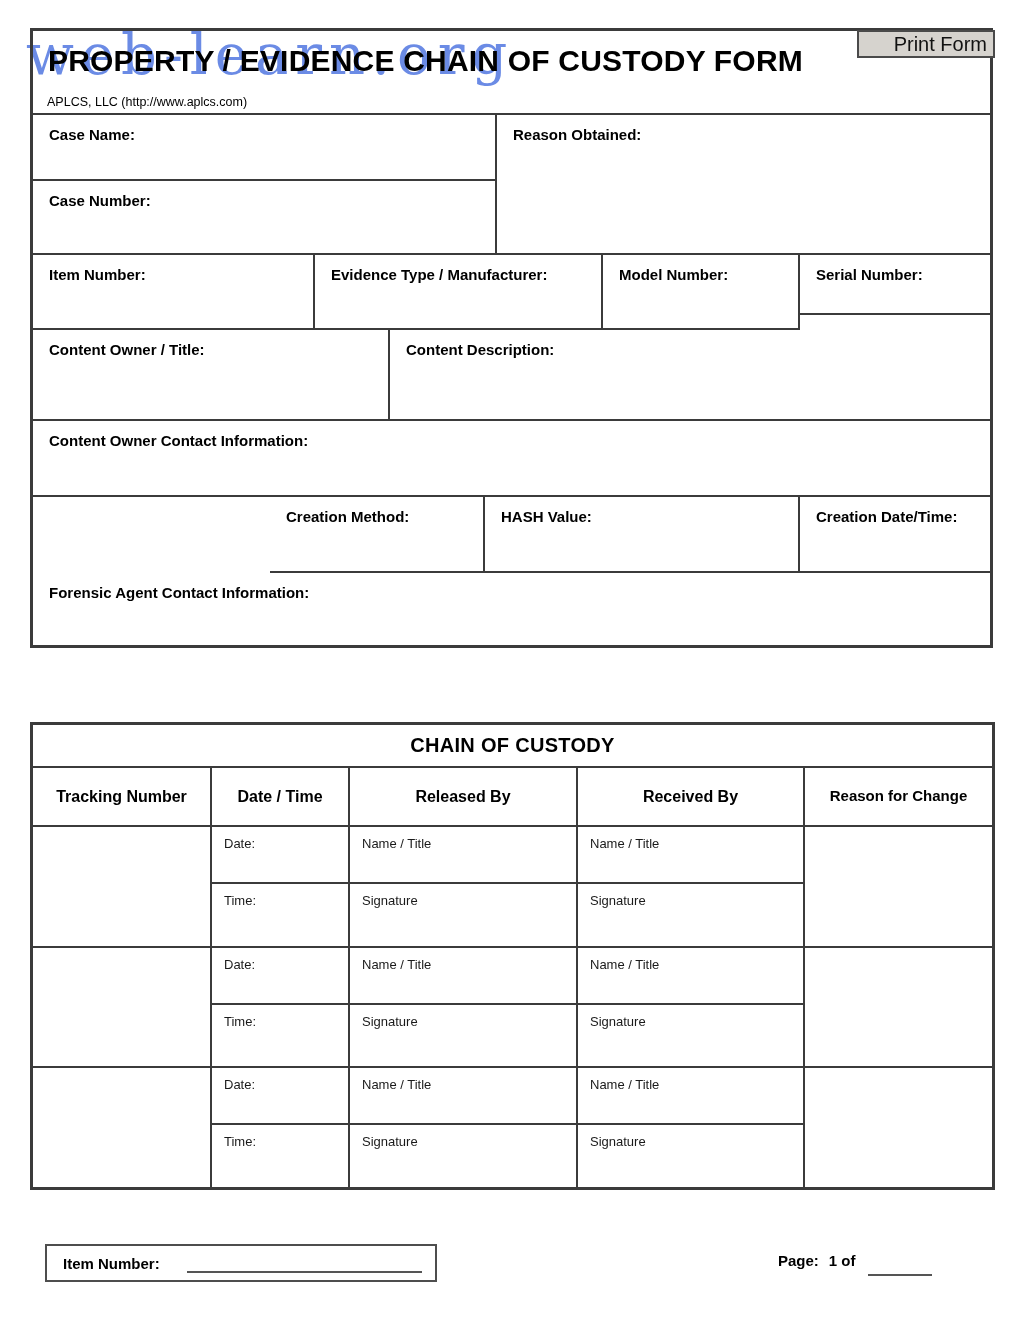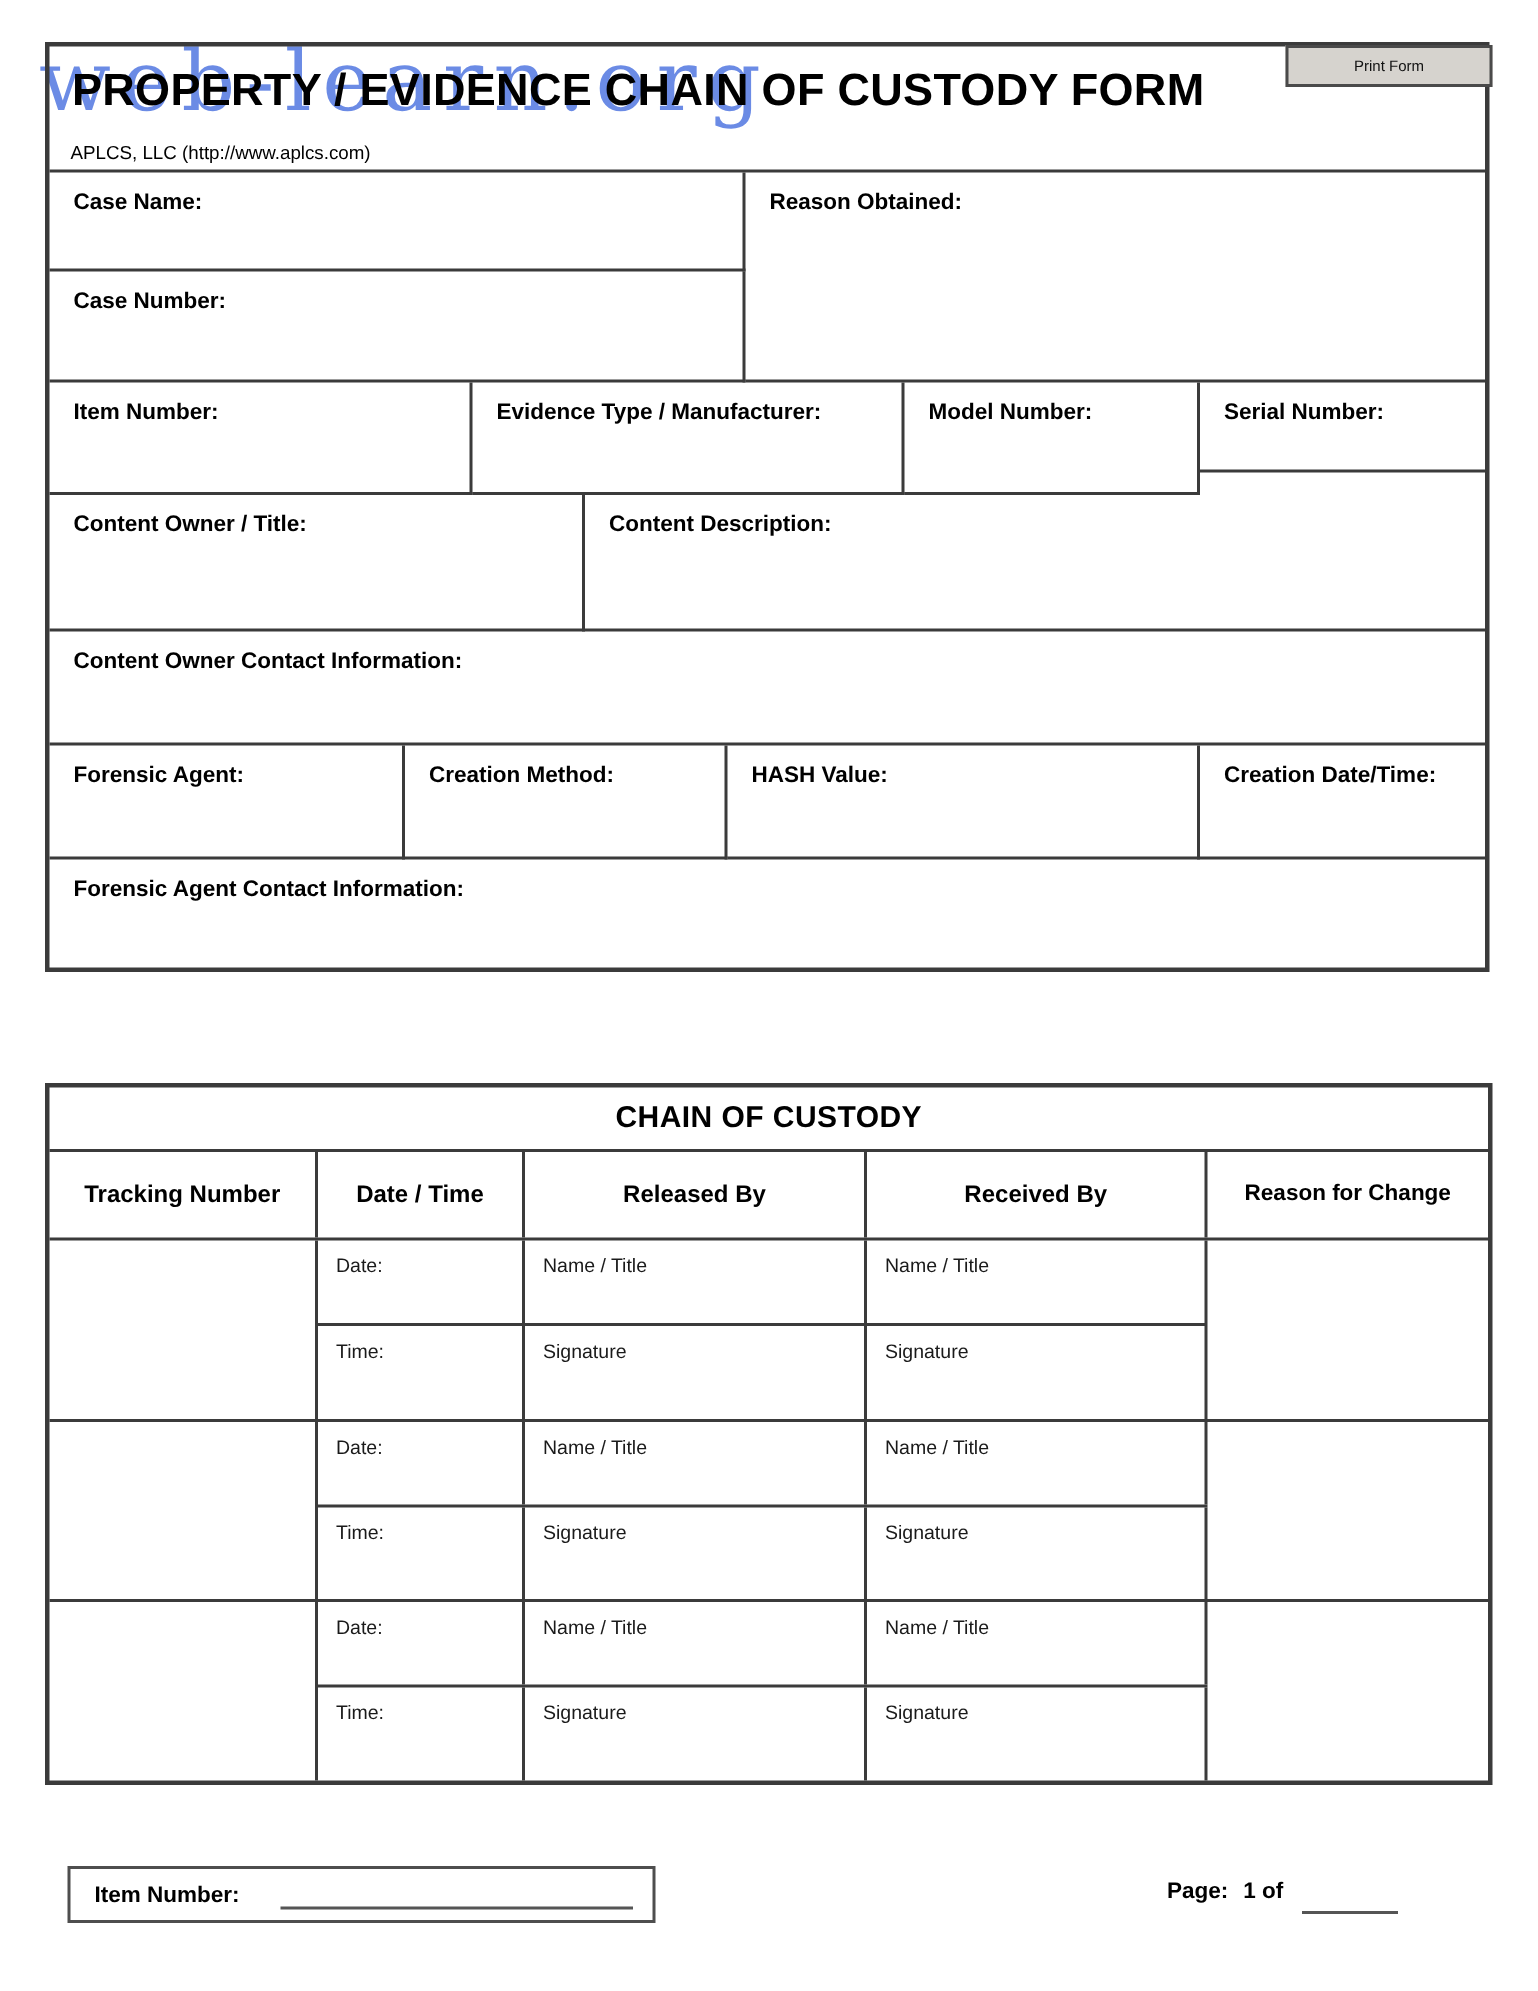--- a/index.html
+++ b/index.html
@@ -23,21 +23,21 @@
   .br { border-right-width:2px; }
   .lbl { display:block; font-weight:bold; font-size:15px; color:#000; padding:11px 6px 0 16px; }
   .form-title {
     position:absolute; left:15px; top:13px; font-size:30px; font-weight:bold;
     letter-spacing:0.2px; white-space:nowrap; z-index:3;
   }
   .form-subtitle { position:absolute; left:14px; top:64px; font-size:12.5px; z-index:3; }
   .print-btn {
     position:absolute; left:857px; top:30px; width:138px; height:28px; z-index:4;
     background:#d6d3ce; border:2px solid #4a4a4a; font-family:"Liberation Sans", sans-serif;
-    font-size:10px; color:#111; cursor:pointer;
+    font-size:20px; color:#111; cursor:pointer;text-align:right;
   }
   
   .custody-box {
     position:absolute; left:30px; top:722px; width:965px; height:468px;
     border:3px solid #3b3b3b; box-sizing:border-box; z-index:2;
   }
   .custody-title {
     position:absolute; left:0; top:0; width:959px; height:43px;
     border-bottom:2px solid #3b3b3b; box-sizing:border-box;
     display:flex; align-items:center; justify-content:center;
@@ -114,23 +114,20 @@
       <span class="lbl">Content Owner / Title:</span>
     </div>
     <div class="cell bb" style="left:357px;top:299px;width:600px;height:91px;">
       <span class="lbl">Content Description:</span>
     </div>
 
     <div class="cell bb" style="left:0;top:390px;width:957px;height:76px;">
       <span class="lbl">Content Owner Contact Information:</span>
     </div>
 
-    <div class="cell br bb" style="left:0;top:466px;width:237px;height:76px;">
-      <span class="lbl">Forensic Agent:</span>
-    </div>
     <div class="cell br bb" style="left:237px;top:466px;width:215px;height:76px;">
       <span class="lbl">Creation Method:</span>
     </div>
     <div class="cell br bb" style="left:452px;top:466px;width:315px;height:76px;">
       <span class="lbl">HASH Value:</span>
     </div>
     <div class="cell bb" style="left:767px;top:466px;width:190px;height:76px;">
       <span class="lbl">Creation Date/Time:</span>
     </div>
 

